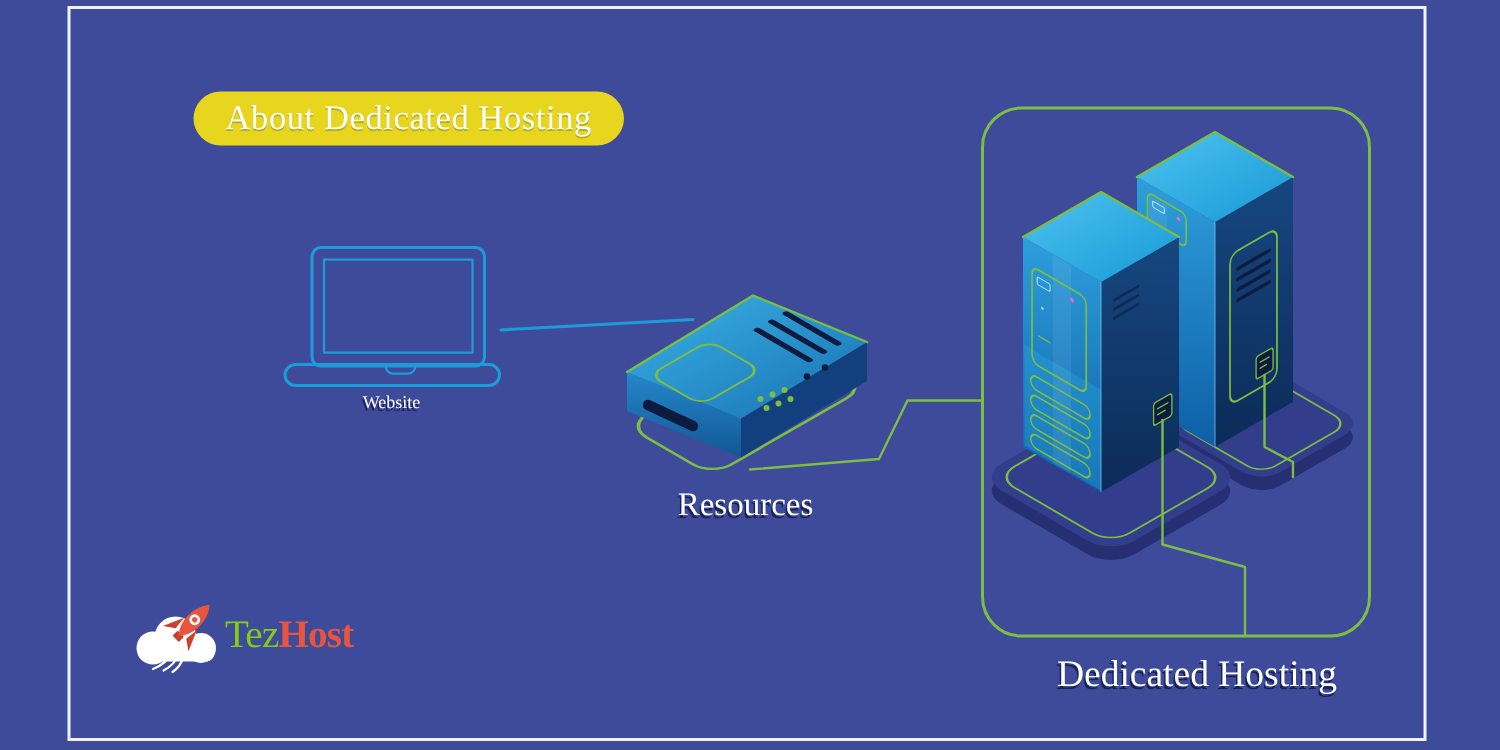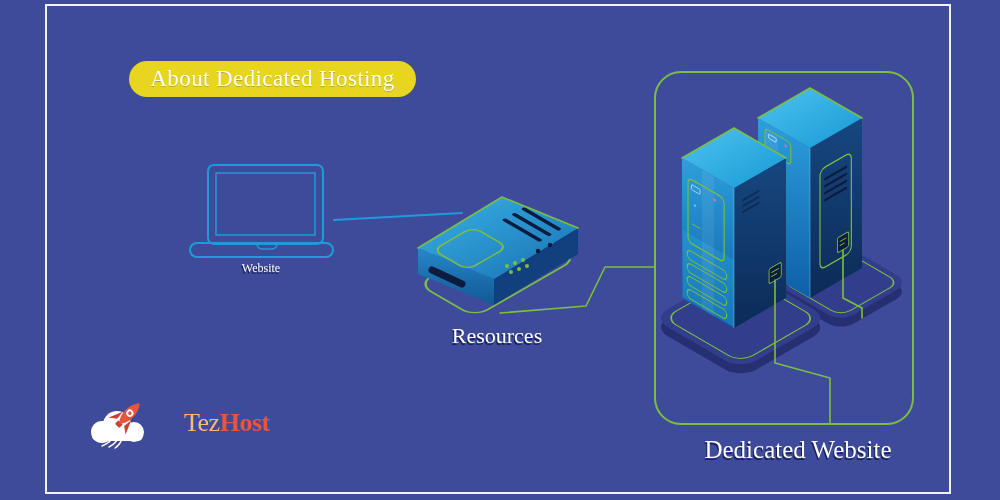--- a/index.html
+++ b/index.html
@@ -36,21 +36,21 @@
   .gs2{stroke:var(--accent-green,#7DBE42);fill:none;stroke-width:2px;stroke-linejoin:round;stroke-linecap:round;}
   .cyan-s{stroke:var(--line-cyan,#1E9CD9);fill:none;stroke-width:2px;stroke-linejoin:round;stroke-linecap:round;}
   .ink-f{fill:var(--ink-dark,#0D1B3F);}
   .ink-s{stroke:var(--ink-dark,#0D1B3F);fill:none;stroke-linecap:round;}
   .gdot{fill:var(--accent-green,#7DBE42);}
   
   .logo{position:absolute;left:84px;top:394px;width:220px;height:58px;}
   .logo .text{
     position:absolute;left:66px;top:14px;font-size:26px;letter-spacing:-.5px;line-height:30px;
   }
-  .logo .t1{color:#fdba74;font-weight:400;margin-left:34px;}
+  .logo .t1{color:#84cc16;font-weight:400;}
   .logo .t2{color:var(--logo-orange,#E8553E);font-weight:700;}
 </style>
 </head>
 <body>
 
 <div class="canvas">
 
   <div class="frame"></div>
 
   <div class="pill">
@@ -197,21 +197,21 @@
         <path class="ink-s" style="stroke-width:2px" opacity="0.6" d="M8,12 H26 M8,18 H26 M8,24 H26"></path>
         <rect x="38" y="96" width="14" height="15" rx="2" class="ink-f" stroke="var(--accent-green,#7DBE42)" stroke-width="1"></rect>
         <path class="gs" style="stroke-width:0.9px" d="M41,101 h8 M41,105 h6"></path>
       </g>
       <path class="gs" d="M775,280 V363 L830,378 V423"></path>
     </g>
   </svg>
 
   <div class="label website">Website</div>
   <div class="label resources">Resources</div>
-  <div class="label dedicated">Dedicated Website</div>
+  <div class="label dedicated">Dedicated Hosting</div>
 
   <div class="logo">
     <svg width="80" height="58" viewBox="0 0 80 58">
       <g>
         <circle cx="18" cy="38" r="11" fill="#fff"></circle>
         <circle cx="33" cy="31" r="14" fill="#fff"></circle>
         <circle cx="50" cy="38" r="10" fill="#fff"></circle>
         <rect x="8" y="36" width="51" height="11" rx="5.5" fill="#fff"></rect>
       </g>
       <g>

